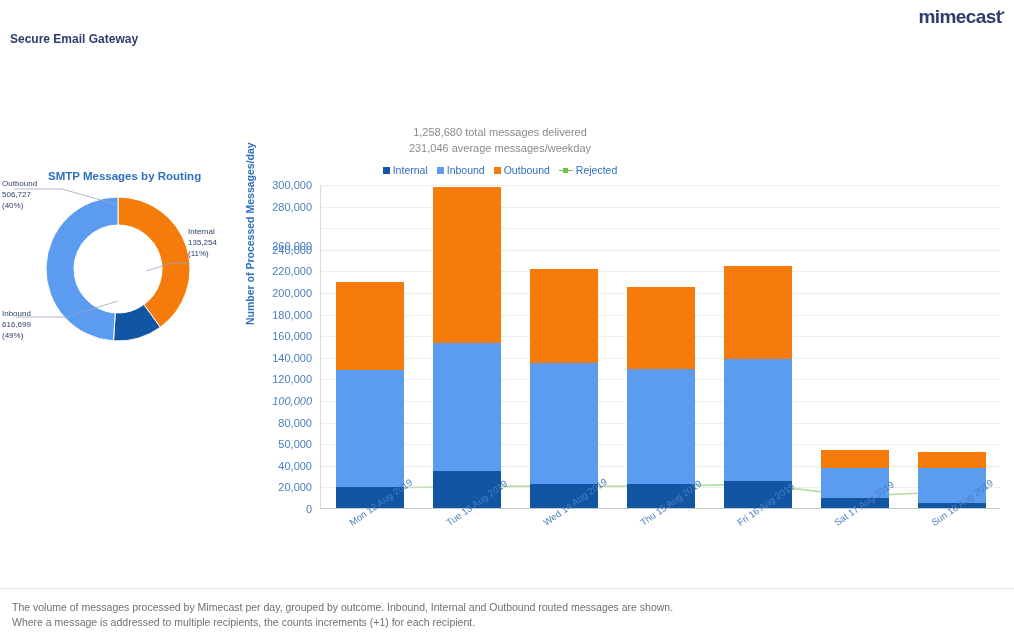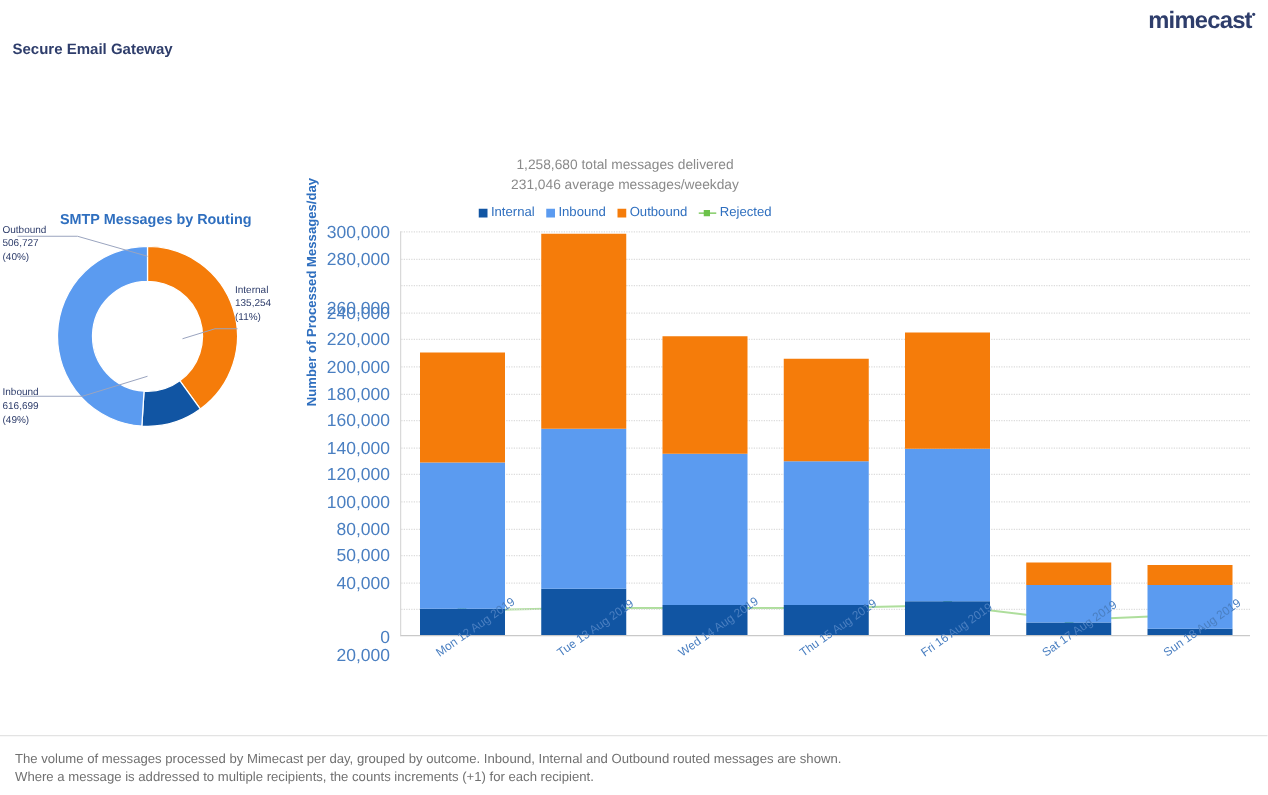--- a/index.html
+++ b/index.html
@@ -77,21 +77,21 @@
   }
 
   #plot-wrap { position:absolute; left:0; top:85px; width:774px; height:410px; }
   #y-axis-title {
     position:absolute; left:4px; top:140px;
     transform:rotate(-90deg); transform-origin:left top;
     font-size:10.5px; font-weight:bold; color:#2f6fbf; white-space:nowrap;
   }
   .ytick {
     position:absolute; right:0; width:58px; text-align:right;
-    font-size:14px; color:#4a7fc1; transform:translateY(-50%);
+    font-size:11px; color:#4a7fc1; transform:translateY(-50%);
   }
   #ytick-col { position:absolute; left:14px; top:0; width:58px; height:340px; }
   #plot-area {
     position:absolute; left:80px; top:0; width:680px; height:324px;
     border-left:1px solid #d9d9d9; border-bottom:1px solid #c9c9c9;
   }
   .gridline { position:absolute; left:0; width:100%; height:0; border-top:1px dotted #dcdcdc; }
   .bar-group { position:absolute; bottom:0; }
   .seg { position:absolute; left:0; width:100%; }
   .seg-internal { background:#1155a3; }
@@ -169,25 +169,25 @@
       <div class="legend-item">
         <span class="legend-line"></span>
         <span>Rejected</span>
       </div>
     </div>
 
   <div id="plot-wrap">
     <div id="y-axis-title">Number of Processed Messages/day</div>
     <div id="ytick-col">
         <div class="ytick" style="top: 324px;">0</div>
-        <div class="ytick" style="top: 302.4px; margin-top: 37px;">20,000</div>
+        <div class="ytick" style="top: 302.4px;">20,000</div>
         <div class="ytick" style="top: 280.8px;">40,000</div>
         <div class="ytick" style="top: 259.2px;">50,000</div>
         <div class="ytick" style="top: 237.6px;">80,000</div>
-        <div class="ytick" style="top: 216px;">100,000</div>
+        <div class="ytick" style="top: 216px; font-style: italic;">100,000</div>
         <div class="ytick" style="top: 194.4px;">120,000</div>
         <div class="ytick" style="top: 172.8px;">140,000</div>
         <div class="ytick" style="top: 151.2px;">160,000</div>
         <div class="ytick" style="top: 129.6px;">180,000</div>
         <div class="ytick" style="top: 108px;">200,000</div>
         <div class="ytick" style="top: 86.4px;">220,000</div>
         <div class="ytick" style="top: 64.8px;">240,000</div>
         <div class="ytick" style="top: 43.2px; margin-top: 18px;">260,000</div>
         <div class="ytick" style="top: 21.6px;">280,000</div>
         <div class="ytick" style="top: 0px;">300,000</div>

